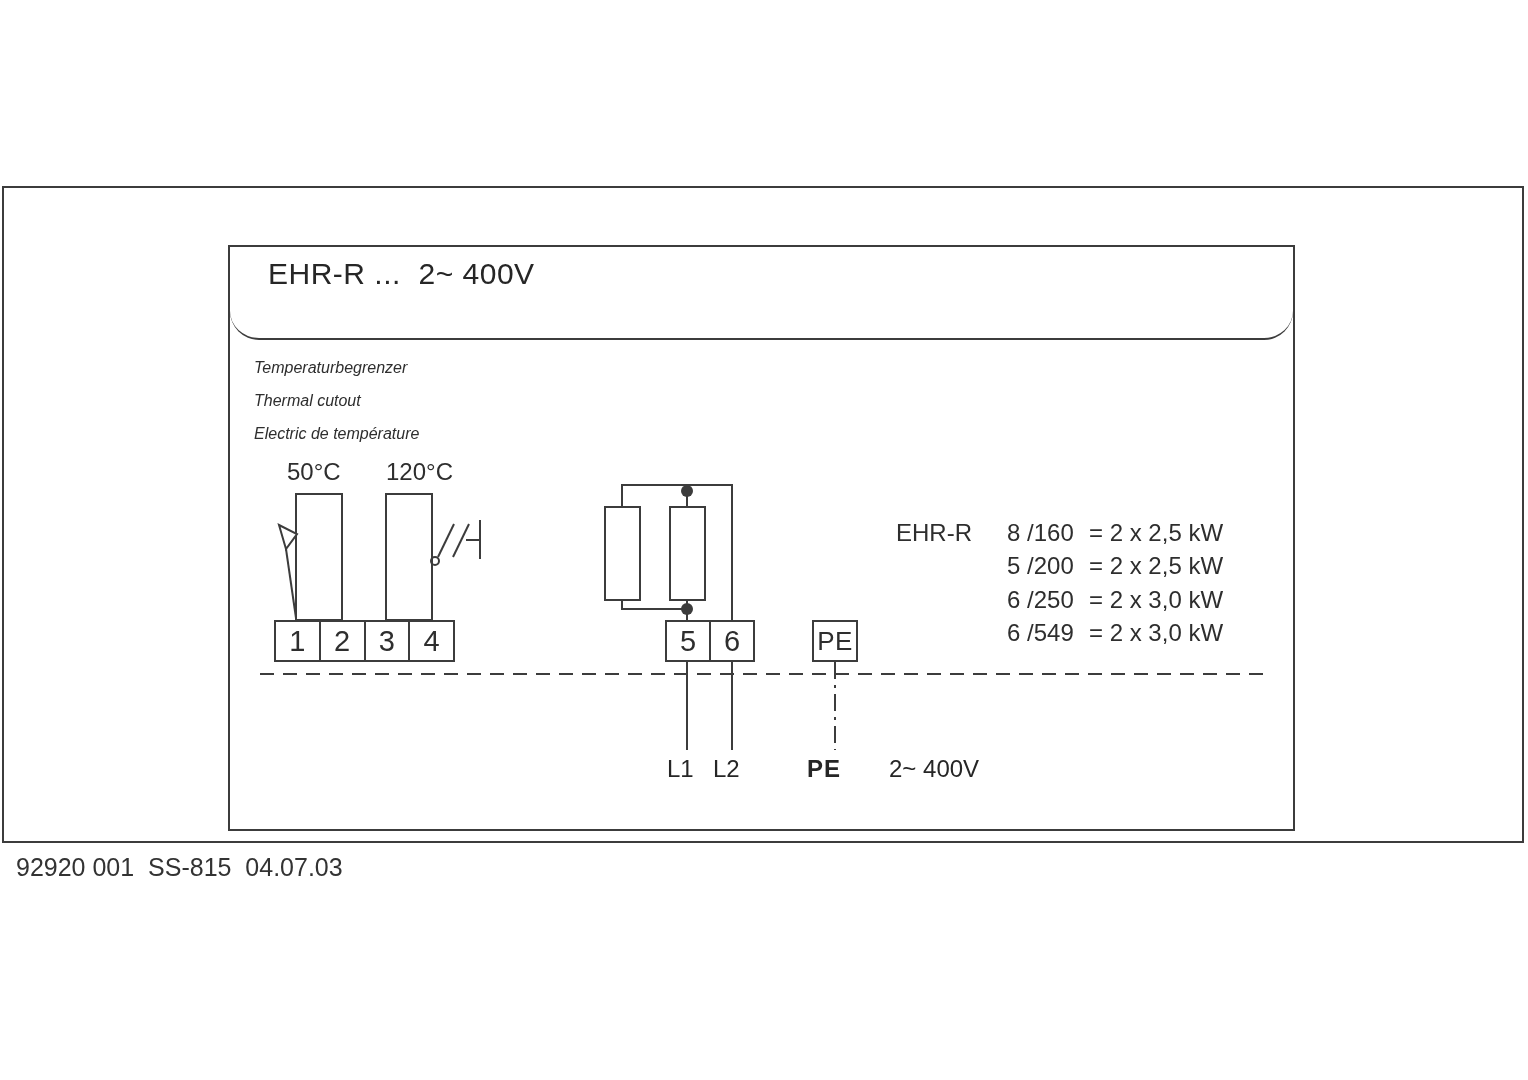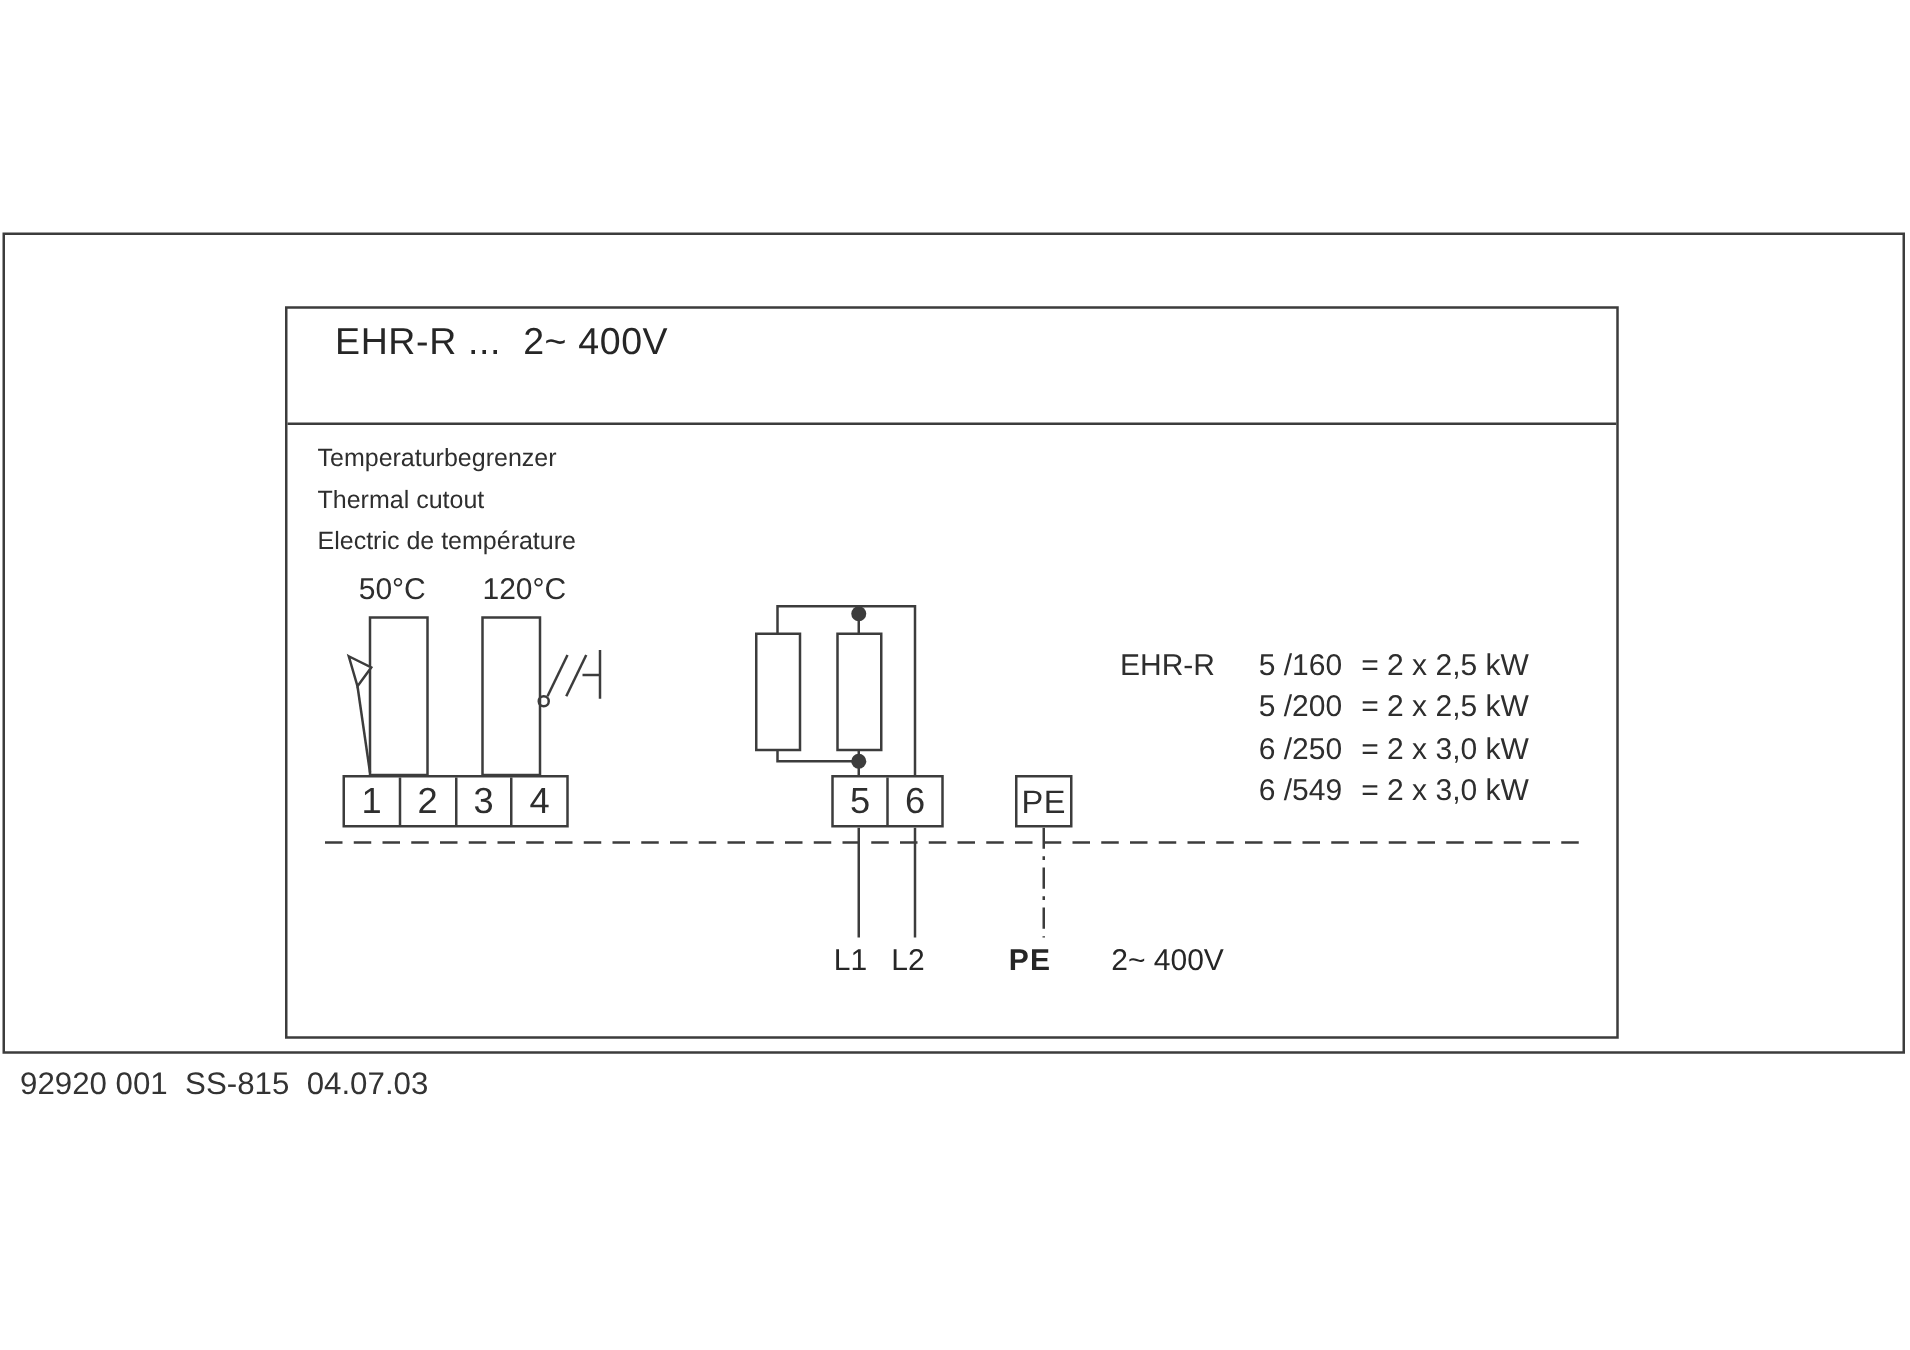--- a/index.html
+++ b/index.html
@@ -21,26 +21,27 @@
     left:228px; top:245px; width:1067px; height:586px;
     border:2px solid #3c3c3c;
     position:absolute;
   }
 
   
   #title-section {
     left:0; top:0; width:100%; height:93px;
     border-bottom:2px solid #3c3c3c;
     padding:10px 0 0 38px;
+    border-radius:29px;
   }
   #model-line { font-size:30px; letter-spacing:0.5px; white-space:pre; color:#262626; }
   #desc-line  { font-size:27px; margin-top:7px; color:#2e2e2e; }
 
   
-  .label-group { font-size:20px; line-height:33px; color:#2e2e2e; }
+  .label-group { font-size:16px; line-height:33px; color:#2e2e2e;font-style:italic; }
   #cutout-labels { left:24px;  top:104px; }
   #coil-labels   { left:420px; top:104px; }
   .temp-label { font-size:24px; }
   #temp-50  { left:57px;  top:211px; }
   #temp-120 { left:156px; top:211px; }
 
   
   #ratings-series { left:666px; top:272px; font-size:24px; }
   #ratings-rows { left:777px; top:272px; }
   .rating-row { display:flex; height:33.4px; align-items:flex-start; font-size:24px; }
@@ -131,21 +132,21 @@
     <div>Thermal cutout</div>
     <div>Electric de température</div>
   </div>
   <div class="abs temp-label" id="temp-50">50°C</div>
   <div class="abs temp-label" id="temp-120">120°C</div>
 
 
   <div class="abs" id="ratings-series">EHR-R</div>
   <div class="abs" id="ratings-rows">
     <div class="rating-row">
-      <span class="rating-model">5 /160</span>
+      <span class="rating-model">8 /160</span>
       <span class="rating-power">= 2 x 2,5 kW</span>
     </div>
     <div class="rating-row">
       <span class="rating-model">5 /200</span>
       <span class="rating-power">= 2 x 2,5 kW</span>
     </div>
     <div class="rating-row">
       <span class="rating-model">6 /250</span>
       <span class="rating-power">= 2 x 3,0 kW</span>
     </div>

